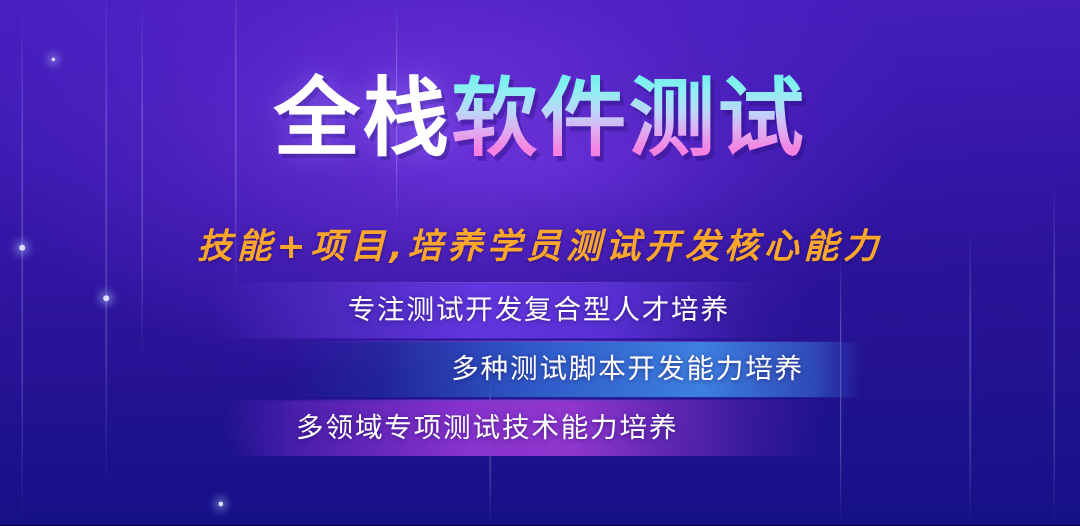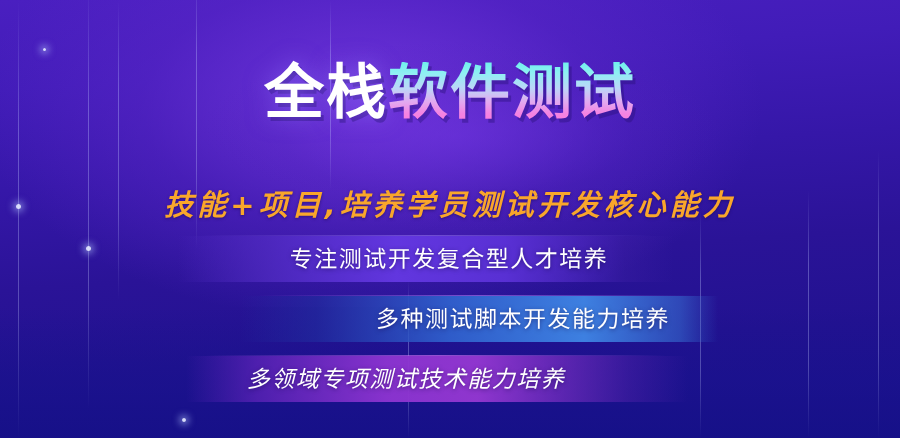--- a/index.html
+++ b/index.html
@@ -63,21 +63,21 @@
   .headline-wrap {
     position: absolute;
     left: 0; right: 0;
     top: 62px;
     text-align: center;
     line-height: 1;
     white-space: nowrap;
   }
   .headline {
     display: inline-block;
-    font-size: 60px;
+    font-size: 72px;
     font-weight: 900;
     letter-spacing: 2px;
     font-family: "DejaVu Sans", "Liberation Sans", sans-serif;
   }
   .hl-white {
     color: #ffffff;
     text-shadow: 0 0 22px rgba(150,120,255,0.55), 3px 4px 0 rgba(40,16,120,0.45);
   }
   .hl-grad {
     background: linear-gradient(180deg, #6ff0ec 0%, #8ef0f3 18%, #bcd6f8 44%, #e1aaf0 66%, #f483e2 86%, #fa7ddc 100%);
@@ -102,21 +102,21 @@
     text-shadow: 0 1px 3px rgba(30,10,90,0.6);
     font-family: "DejaVu Sans", "Liberation Sans", sans-serif;
     font-style: italic;
   }
 
   
   .bars { position: absolute; left: 0; right: 0; top: 236px; }
   .bar {
     position: relative;
     height: 46px;
-    margin-bottom: 14px;
+    margin-bottom: 3px;
   }
   .bar-fill {
     position: absolute;
     top: 0;
     height: 100%;
   }
   .bar-text {
     position: absolute;
     top: 0;
     height: 100%;
@@ -141,21 +141,21 @@
     left: 240px; width: 478px;
     background: linear-gradient(90deg, rgba(24,22,120,0) 0%, rgba(32,46,160,0.60) 16%, rgba(48,98,206,0.92) 44%, rgba(62,130,226,0.98) 72%, rgba(56,116,214,0.55) 92%, rgba(34,50,170,0) 100%);
   }
   .bar2 .bar-text { left: 240px; width: 478px; text-align: center; padding-left: 88px; box-sizing: border-box; }
 
   
   .bar3 .bar-fill {
     left: 186px; width: 502px;
     background: linear-gradient(90deg, rgba(60,24,150,0) 0%, rgba(96,36,186,0.72) 14%, rgba(140,52,208,0.96) 40%, rgba(150,56,210,0.94) 58%, rgba(92,36,176,0.40) 88%, rgba(52,22,146,0) 100%);
   }
-  .bar3 .bar-text { left: 186px; width: 502px; text-align: center; padding-right: 62px; box-sizing: border-box; font-style: italic; }
+  .bar3 .bar-text { left: 186px; width: 502px; text-align: center; padding-right: 62px; box-sizing: border-box; }
 
   .bar-topline {
     position: absolute;
     top: -1px; height: 1px;
   }
   .bar1 .bar-topline { left: 200px; width: 452px; background: linear-gradient(90deg, rgba(150,110,255,0) 0%, rgba(170,140,255,0.45) 50%, rgba(150,110,255,0) 100%); }
   .bar2 .bar-topline { left: 258px; width: 440px; background: linear-gradient(90deg, rgba(160,120,255,0) 0%, rgba(190,130,250,0.55) 50%, rgba(160,120,255,0) 100%); }
   .bar3 .bar-topline { left: 206px; width: 460px; background: linear-gradient(90deg, rgba(200,110,245,0) 0%, rgba(222,120,250,0.62) 50%, rgba(200,110,245,0) 100%); }
 </style>
 </head>

